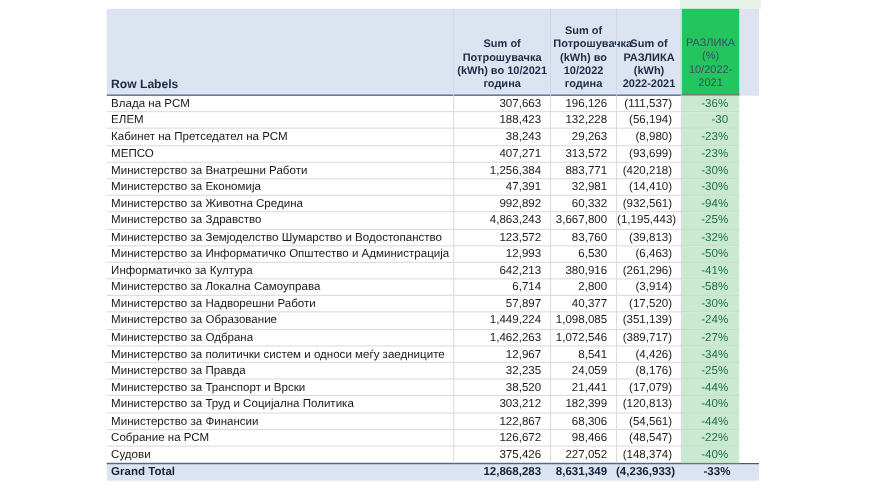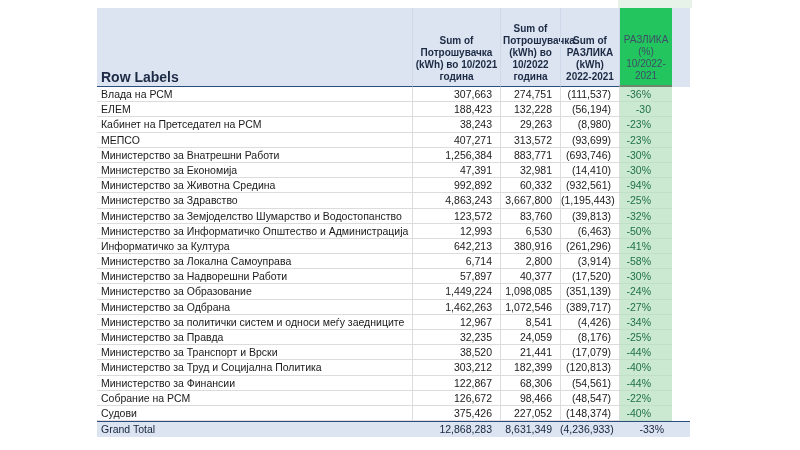--- a/index.html
+++ b/index.html
@@ -18,43 +18,43 @@
     height:79px;background:#dbe4f0;
   }
   .hc{
     box-sizing:border-box;height:100%;
     display:flex;flex-direction:column;justify-content:flex-end;
     font-weight:bold;color:#1c2a45;font-size:10px;line-height:12px;
     text-align:center;padding:0 2px 3px;
     border-bottom:1px solid #2d4d7c;
   }
   .hc.sep{border-left:1px solid #cdd9ea;}
-  .hc.lblh{text-align:left;padding-left:4px;font-size:14px;}
+  .hc.lblh{text-align:left;padding-left:4px;font-size:11px;}
   .hc.pcth{
     font-weight:normal;color:#3f4d66;background:#22c55e;
     border-bottom:2px solid #70876f;
   }
   .hc.extra{border-bottom:none;border-left:none;}
   
   .drow{
     display:grid;grid-template-columns:315px 88px 60px 59px 53px;
     height:15.2px;font-size:10.5px;line-height:14px;
   }
   .cell{box-sizing:border-box;overflow:hidden;white-space:nowrap;border-bottom:1px solid #dcdcdc;}
   .cell.lbl{padding-left:4px;color:#1a1a1a;}
   .cell.n{text-align:right;padding-right:8px;border-left:1px solid #dcdcdc;color:#1a1a1a;}
   .cell.pct{
-    text-align:right;padding-right:21px;background:#cbe9d0;color:#1e7145;
+    text-align:right;padding-right:10px;background:#cbe9d0;color:#1e7145;
     border-bottom:1px solid #bfe0c6;border-left:1px solid #dcdcdc;
   }
   
   .trow{
     display:grid;grid-template-columns:315px 88px 60px 59px 53px;
     height:15px;background:#dbe4f0;border-top:1px solid #2d4d7c;
-    font-size:10.5px;line-height:14px;font-weight:normal;color:#15233c;
+    font-size:10.5px;line-height:14px;font-weight:bold;color:#15233c;
   }
   .trow .cell{border-bottom:none;border-left:none;background:transparent;color:#15233c;}
 </style>
 </head>
 <body>
 
 <div>
   <div class="green-cap"></div>
 
   <div class="pivot">
@@ -65,21 +65,21 @@
       <div class="hc sep">Sum of Потрошувачка (kWh) во 10/2022 година</div>
       <div class="hc sep">Sum of РАЗЛИКА (kWh) 2022-2021</div>
       <div class="hc sep pcth">РАЗЛИКА (%) 10/2022-2021</div>
       <div class="hc extra"></div>
     </div>
 
     <div id="rows">
   <div class="drow">
     <div class="cell lbl">Влада на РСМ</div>
     <div class="cell n c1">307,663</div>
-    <div class="cell n c2">274,751</div>
+    <div class="cell n c2">196,126</div>
     <div class="cell n c3">(111,537)</div>
     <div class="cell pct c4">-36%</div>
   </div>
 
   <div class="drow">
     <div class="cell lbl">ЕЛЕМ</div>
     <div class="cell n c1">188,423</div>
     <div class="cell n c2">132,228</div>
     <div class="cell n c3">(56,194)</div>
     <div class="cell pct c4">-30</div>
@@ -98,21 +98,21 @@
     <div class="cell n c1">407,271</div>
     <div class="cell n c2">313,572</div>
     <div class="cell n c3">(93,699)</div>
     <div class="cell pct c4">-23%</div>
   </div>
 
   <div class="drow">
     <div class="cell lbl">Министерство за Внатрешни Работи</div>
     <div class="cell n c1">1,256,384</div>
     <div class="cell n c2">883,771</div>
-    <div class="cell n c3">(693,746)</div>
+    <div class="cell n c3">(420,218)</div>
     <div class="cell pct c4">-30%</div>
   </div>
 
   <div class="drow">
     <div class="cell lbl">Министерство за Економија</div>
     <div class="cell n c1">47,391</div>
     <div class="cell n c2">32,981</div>
     <div class="cell n c3">(14,410)</div>
     <div class="cell pct c4">-30%</div>
   </div>

